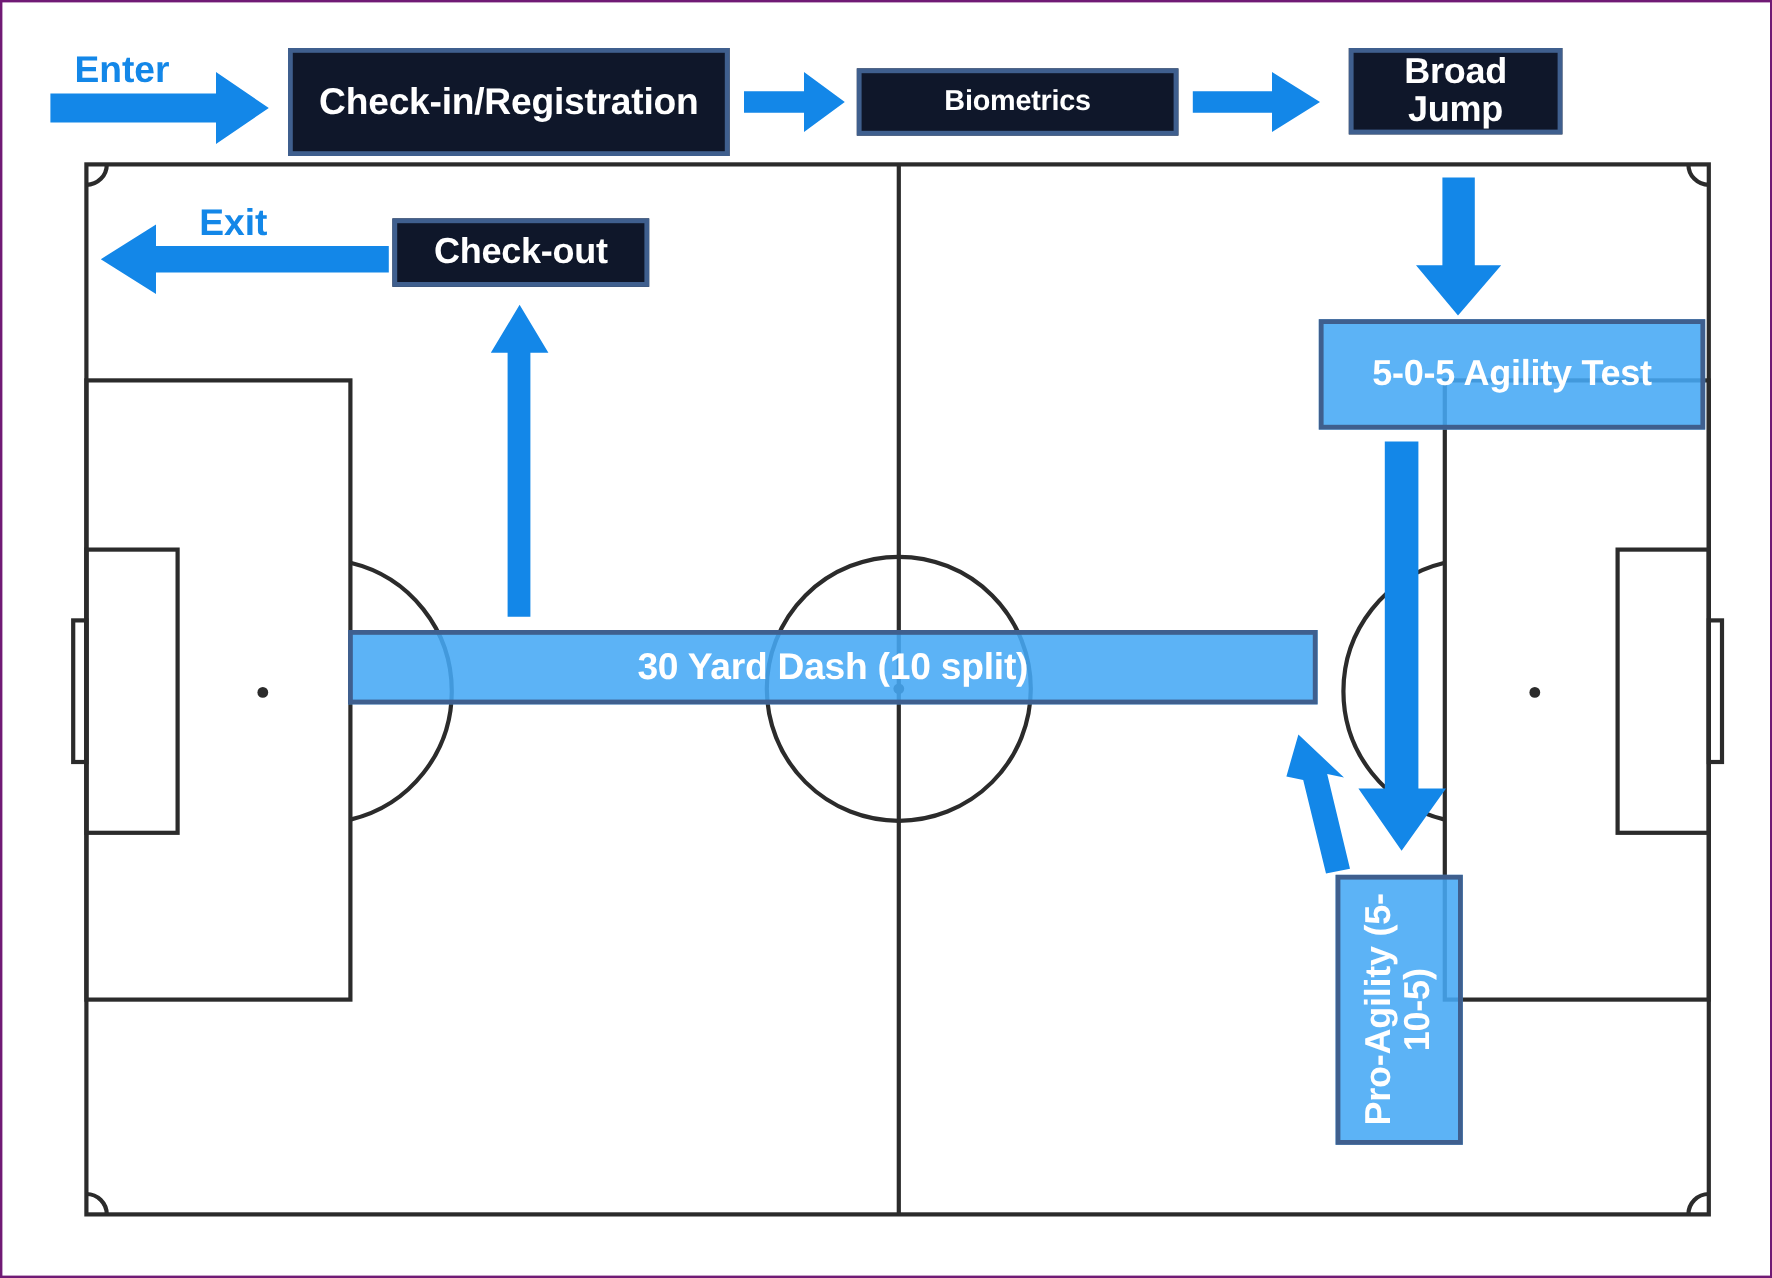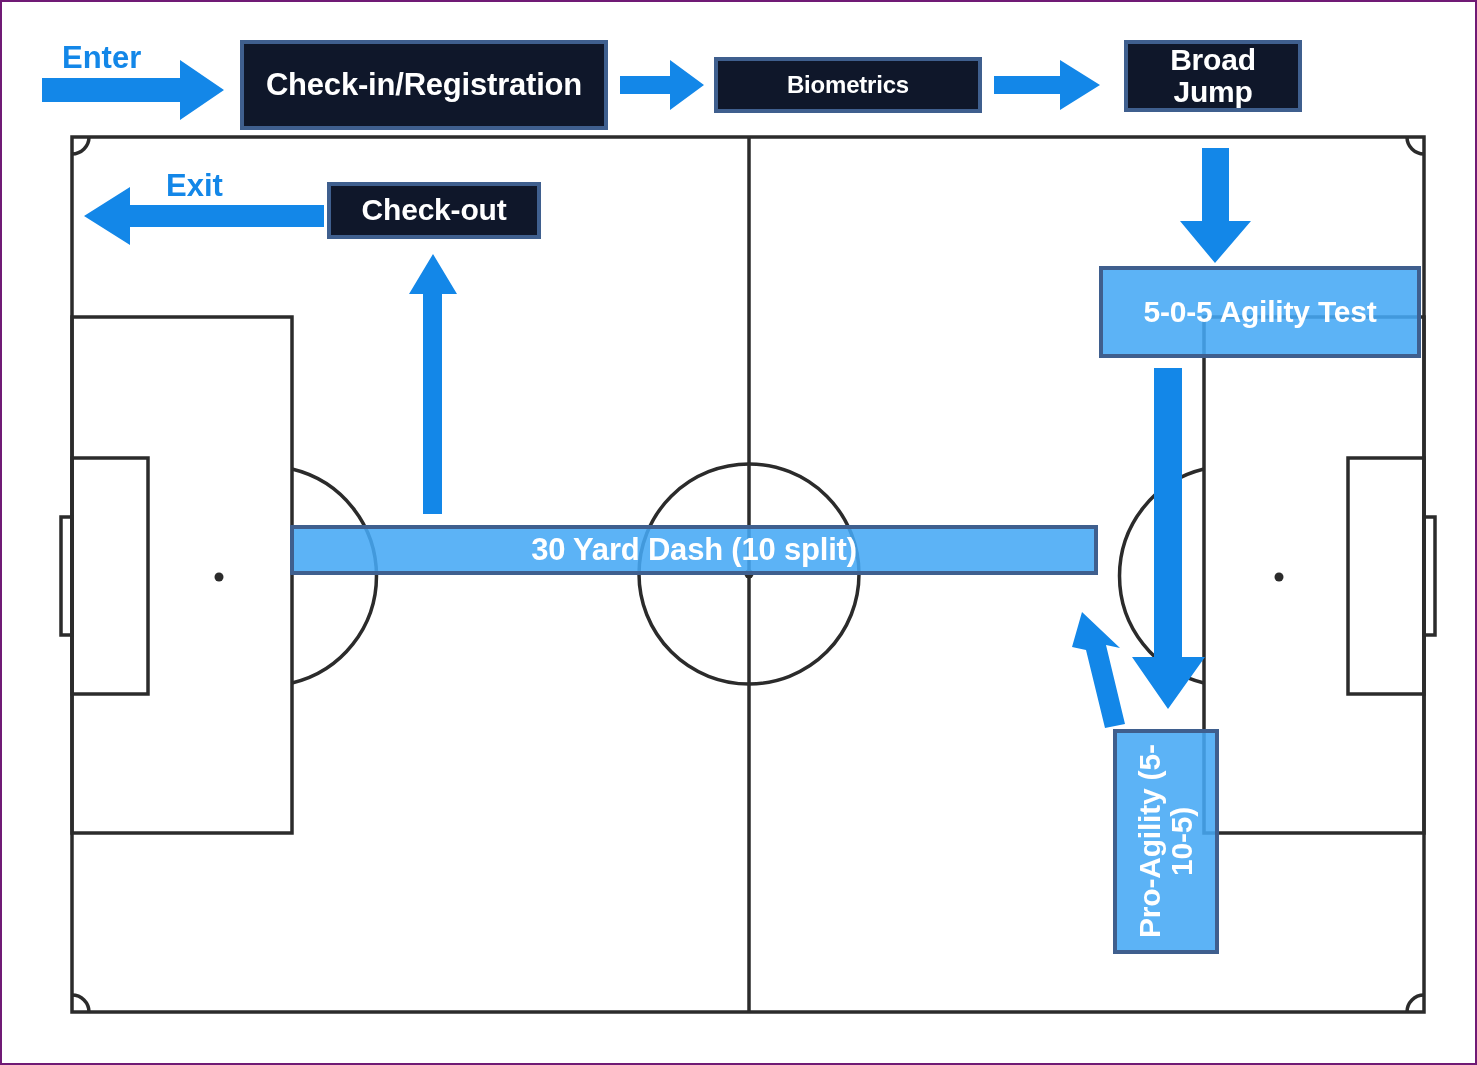--- a/index.html
+++ b/index.html
@@ -44,21 +44,21 @@
     line-height: 1.08;
     letter-spacing: -0.2px;
   }
   .pbox.translucent { background: rgba(69,168,245,0.88); }
 
   #box-checkin      { left:238px;  top:38px;   width:368px; height:90px;  font-size:31px; }
   #box-biometrics   { left:712px;  top:55px;   width:268px; height:56px;  font-size:24px; }
   #box-broadjump    { left:1110px; top:38px;   width:178px; height:72px;  font-size:30px;margin-left:12px; }
   #box-checkout     { left:325px;  top:180px;  width:214px; height:57px;  font-size:30px; }
   #box-505          { left:1097px; top:264px;  width:322px; height:92px;  font-size:30px; }
-  #box-dash         { left:288px;  top:523px;  width:808px; height:50px;  font-size:31px; }
+  #box-dash         { left:288px;  top:523px;  width:808px; height:62px;  font-size:31px; }
   #box-proagility   { left:1111px; top:727px;  width:106px; height:225px; font-size:30px;
                       writing-mode: vertical-rl; transform: rotate(180deg); }
 
   
   .flabel {
     position: absolute;
     color: #1387E8;
     font-weight: bold;
     font-size: 31px;
     white-space: nowrap;

